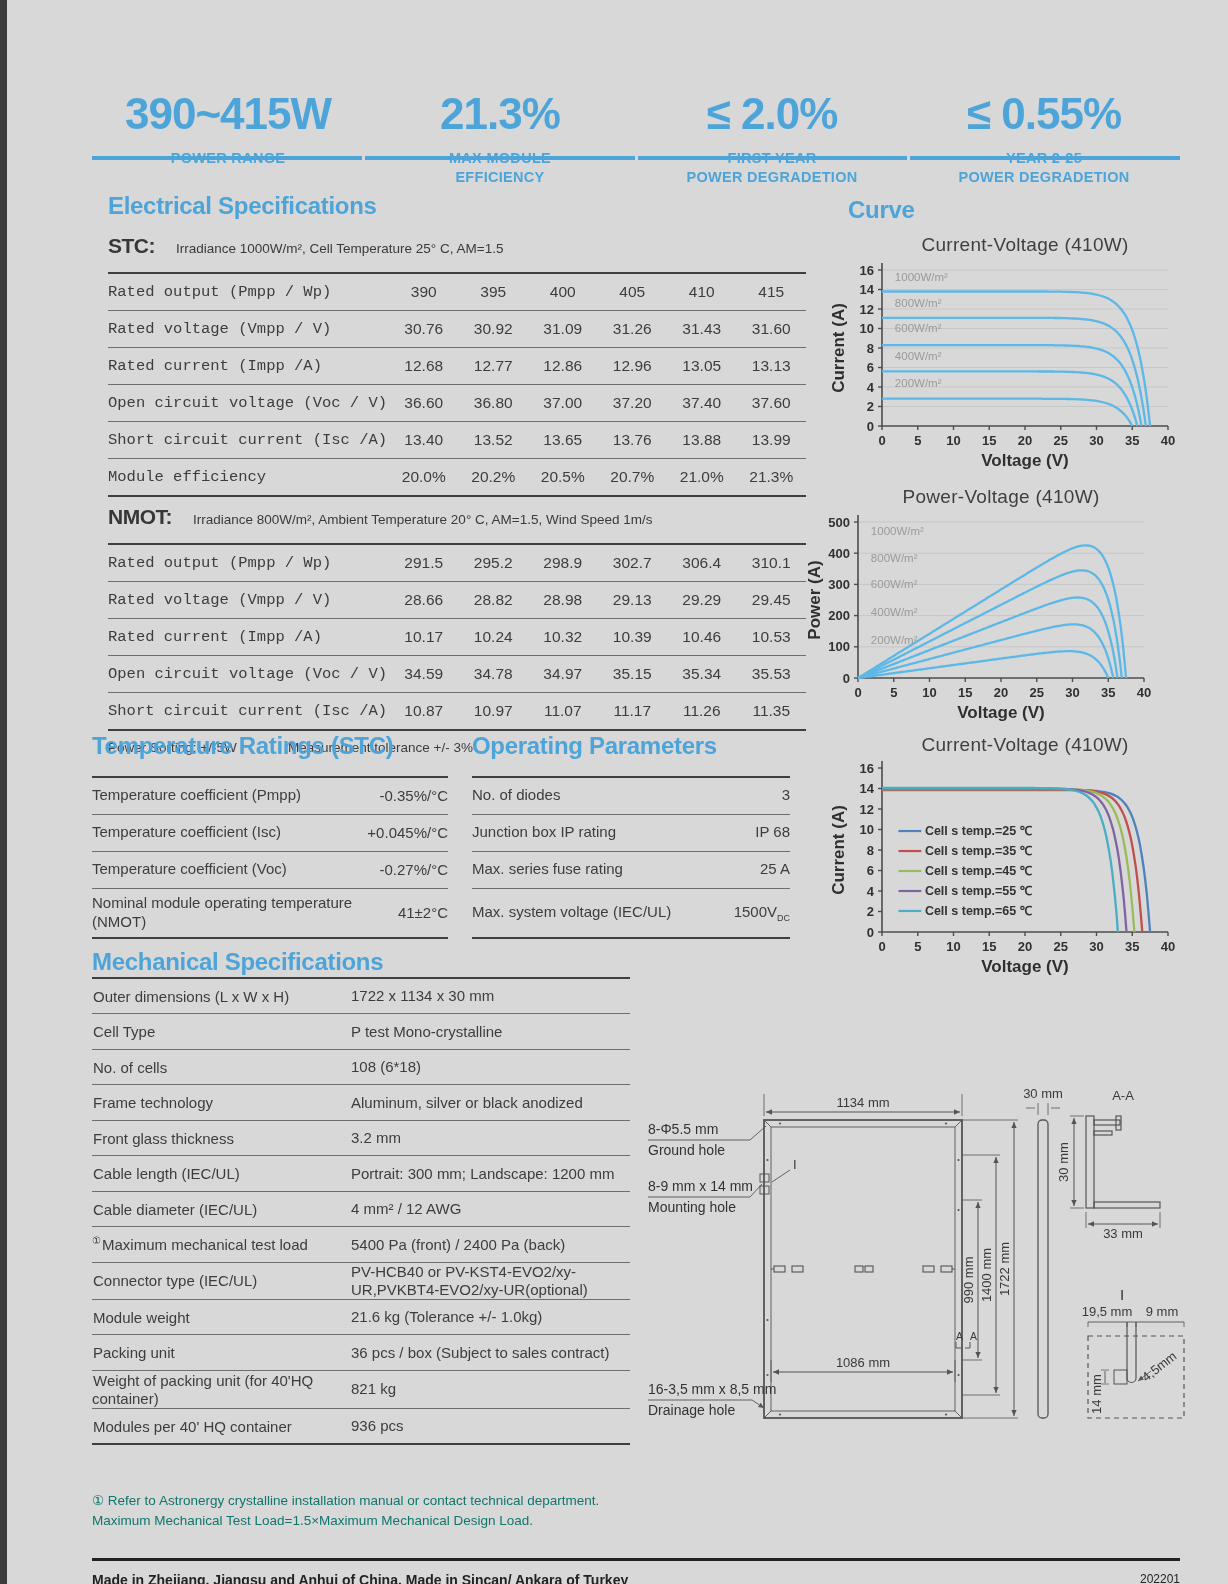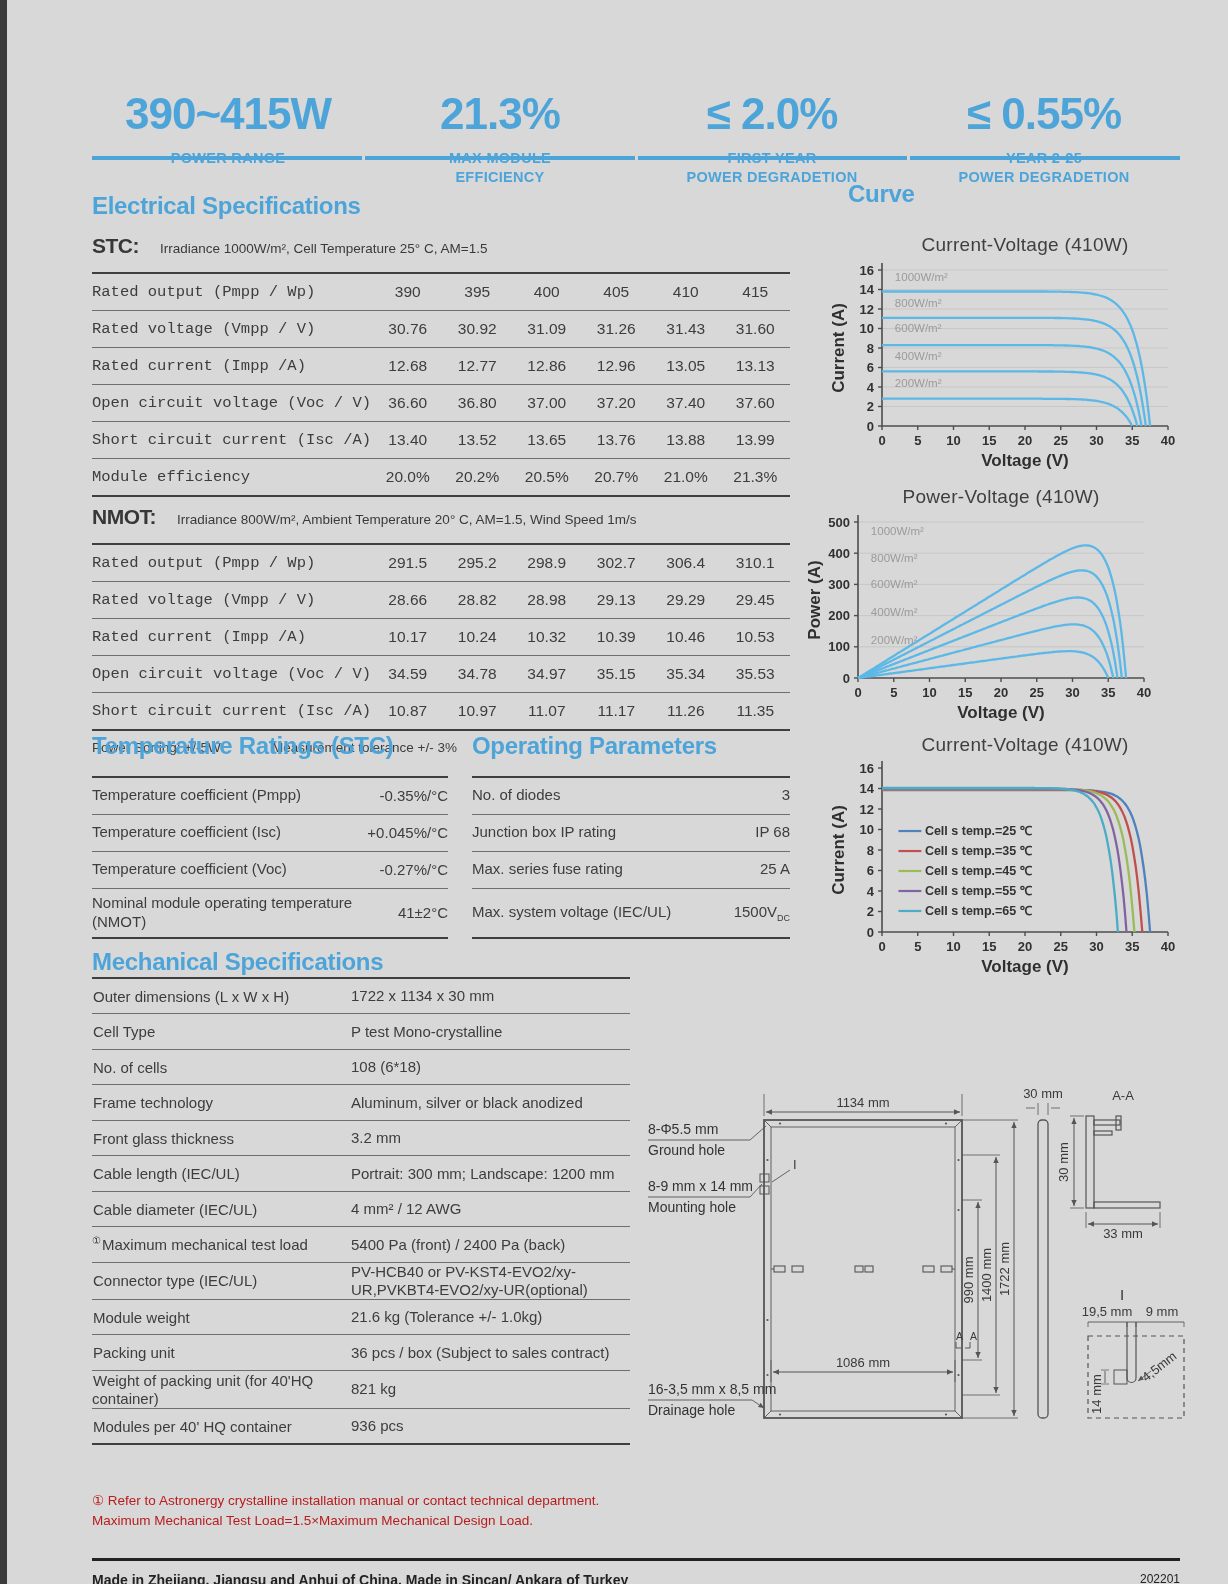--- a/index.html
+++ b/index.html
@@ -11,21 +11,21 @@
   .stats{position:absolute;left:92px;top:64px;width:1088px;display:flex;margin-top:28px;}
   .stat{flex:1;text-align:center;}
   .stat-value{font-size:44px;font-weight:700;color:#4da4d9;letter-spacing:-1px;line-height:1;}
   .stat-label{margin-top:13px;font-size:14.5px;font-weight:700;color:#4da4d9;line-height:1.32;letter-spacing:.3px;}
   .stat-bar{position:absolute;left:92px;top:156px;width:1088px;height:4px;display:flex;gap:3px;}
   .stat-bar i{flex:1;background:#4da4d9;}
 
   .sec-title{font-size:24px;font-weight:700;color:#4da4d9;letter-spacing:-.3px;line-height:1.2;}
 
   
-  #elec{position:absolute;left:92px;top:192px;width:698px;}
+  #elec{position:absolute;left:108px;top:192px;width:698px;}
   .cond-row{display:flex;align-items:baseline;margin-top:13px;padding-bottom:14px;}
   .cond-name{font-size:21px;font-weight:800;color:#373737;letter-spacing:-.5px;}
   .cond-text{font-size:13.5px;margin-left:21px;color:#3a3a3a;}
   .tbl{border-top:2px solid #3f3f3f;border-bottom:2px solid #3f3f3f;}
   .tbl .tr{display:flex;align-items:center;min-height:36px;border-bottom:1px solid #6e6e6e;}
   .tbl .tr:last-child{border-bottom:none;}
   .spec7 .td{width:69.5px;text-align:center;font-size:15.5px;}
   .spec7 .lbl{width:281px;text-align:left;font-family:Liberation Mono, monospace;}
   .notes-row{display:flex;margin-top:9px;font-size:13.5px;}
   .notes-row span:first-child{width:180px;}
@@ -41,28 +41,28 @@
   .sub{font-size:9px;vertical-align:sub;}
 
   
   #mech{position:absolute;left:92px;top:948px;width:538px;}
   .tbl3{}
   .tbl3 .lbl{width:253px;padding-right:6px;font-size:15px;line-height:1.2;}
   .tbl3 .val{flex:1;font-size:15px;line-height:1.2;}
   .tbl3 .tr{min-height:34.5px;}
   .sup{font-size:10px;vertical-align:super;margin-right:1px;}
 
-  #footnote{position:absolute;left:92px;top:1491px;font-size:13.5px;line-height:1.5;color:#b91c1c;}
+  #footnote{position:absolute;left:92px;top:1491px;font-size:13.5px;line-height:1.5;color:#0f766e;}
   #footer-rule{position:absolute;left:92px;top:1558px;width:1088px;height:3px;background:#222;}
   #footer{position:absolute;left:92px;top:1572px;width:1088px;display:flex;justify-content:space-between;align-items:flex-start;}
   #footer .f-left{font-size:14px;font-weight:700;color:#222;}
   #footer .f-right{font-size:12px;color:#222;}
 
   
-  #curve-title{position:absolute;left:848px;top:180px;}
+  #curve-title{position:absolute;left:848px;top:196px;}
   .chart{position:absolute;}
   #chart0{left:828px;top:234px;width:364px;height:248px;}
   #chart1{left:804px;top:486px;width:364px;height:246px;}
   #chart2{left:828px;top:734px;width:364px;height:256px;}
   .c-title{font-size:19px;fill:#3f3f3f;letter-spacing:.3px;}
   .c-tick{font-size:13px;font-weight:700;fill:#313131;}
   .c-axis{font-size:17px;font-weight:700;fill:#2f2f2f;}
   .c-inline{font-size:11.5px;fill:#9a9a9a;}
   .c-legend{font-size:12.5px;font-weight:700;fill:#333;}
 

